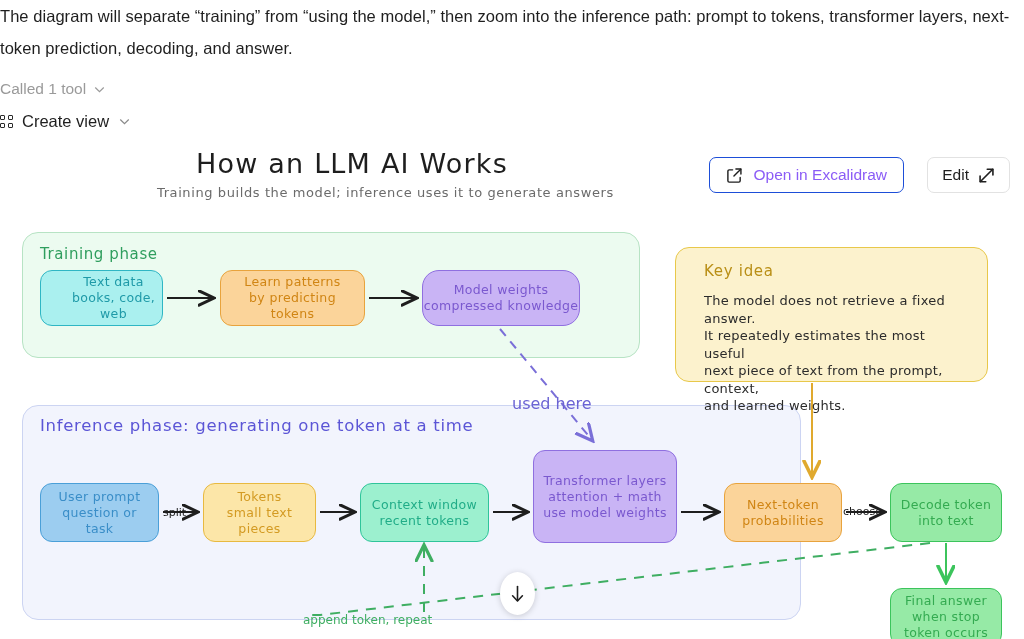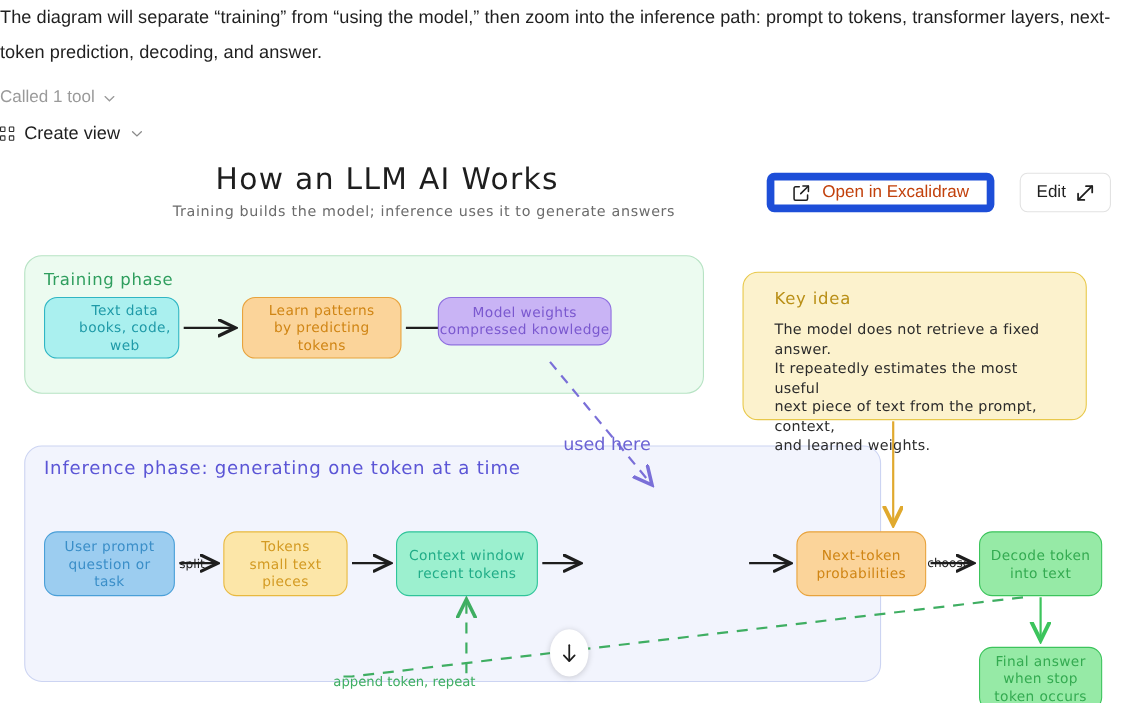--- a/index.html
+++ b/index.html
@@ -103,24 +103,24 @@
   }
 
   
   #open-excalidraw-button {
     position: absolute;
     right: 120px; top: 17px;
     height: 36px;
     display: flex; align-items: center; gap: 10px;
     padding: 0 16px;
     background: #ffffff;
-    border: 7px solid #1d4ed8;
+    border: 1px solid #1d4ed8;
     border-radius: 7px;
     font-size: 15.5px;
-    color: #c2410c;
+    color: #8b5cf6;
     white-space: nowrap;
     cursor: pointer;
   }
   #edit-button {
     position: absolute;
     right: 14px; top: 17px;
     height: 36px;
     display: flex; align-items: center; gap: 9px;
     padding: 0 14px;
     background: #ffffff;
@@ -187,21 +187,21 @@
   .n-orange { background: #fbd49a; border: 1.6px solid #e8a33d; color: #d08514; }
   .n-purple { background: #c9b4f5; border: 1.6px solid #8f6fe0; color: #7a58cf; }
   .n-blue   { background: #9ccdf0; border: 1.6px solid #4a9fd8; color: #3a8ec8; }
   .n-yellow { background: #fce6a8; border: 1.6px solid #e8b940; color: #d39a22; }
   .n-teal   { background: #9cf0cf; border: 1.6px solid #2fc49a; color: #21ad88; justify-content: center; }
   .n-green  { background: #96eaa6; border: 1.6px solid #3cc45c; color: #34ab51; }
 
   
   #node-text-data      { left: 40px;  top: 130px; width: 123px; height: 56px; padding-left: 30px; }
   #node-learn-patterns { left: 220px; top: 130px; width: 145px; height: 56px; }
-  #node-model-weights  { left: 398px; top: 130px; width: 158px; height: 44px; }
+  #node-model-weights  { left: 422px; top: 130px; width: 158px; height: 56px; border-radius: 17px; }
 
   
   #node-user-prompt    { left: 40px;  top: 343px; width: 119px; height: 59px; }
   #node-tokens         { left: 203px; top: 343px; width: 113px; height: 59px; }
   #node-context-window { left: 360px; top: 343px; width: 129px; height: 59px; }
   #node-transformer    { left: 533px; top: 310px; width: 144px; height: 93px; }
   #node-next-token     { left: 724px; top: 343px; width: 118px; height: 59px; }
   #node-decode         { left: 890px; top: 343px; width: 112px; height: 59px; }
   #node-final-answer   { left: 890px; top: 448px; width: 112px; height: 58px; }
 
@@ -391,20 +391,25 @@
     <span>Tokens</span>
     <span>small text</span>
     <span>pieces</span>
   </div>
 
   <div id="node-context-window" class="node n-teal hand">
     <span>Context window</span>
     <span>recent tokens</span>
   </div>
 
+  <div id="node-transformer" class="node n-purple hand">
+    <span>Transformer layers</span>
+    <span>attention + math</span>
+    <span>use model weights</span>
+  </div>
 
   <div id="node-next-token" class="node n-orange hand">
     <span>Next-token</span>
     <span>probabilities</span>
   </div>
 
   <div id="node-decode" class="node n-green hand">
     <span>Decode token</span>
     <span>into text</span>
   </div>

